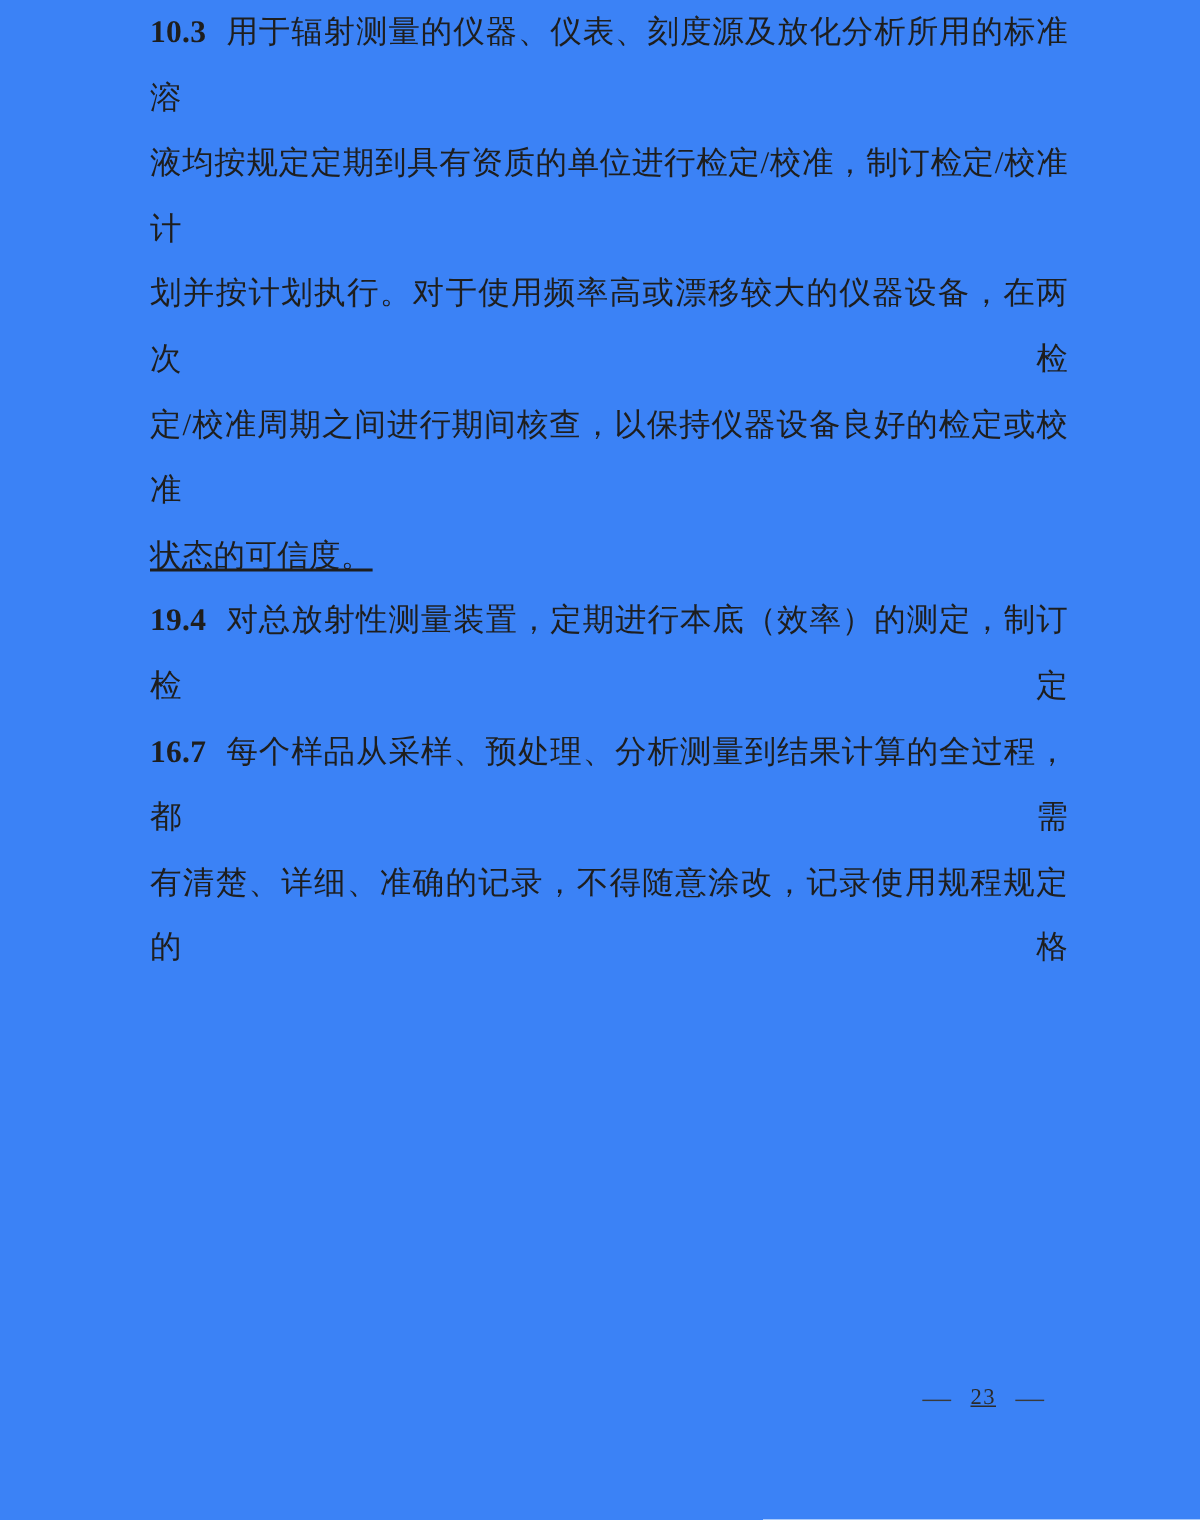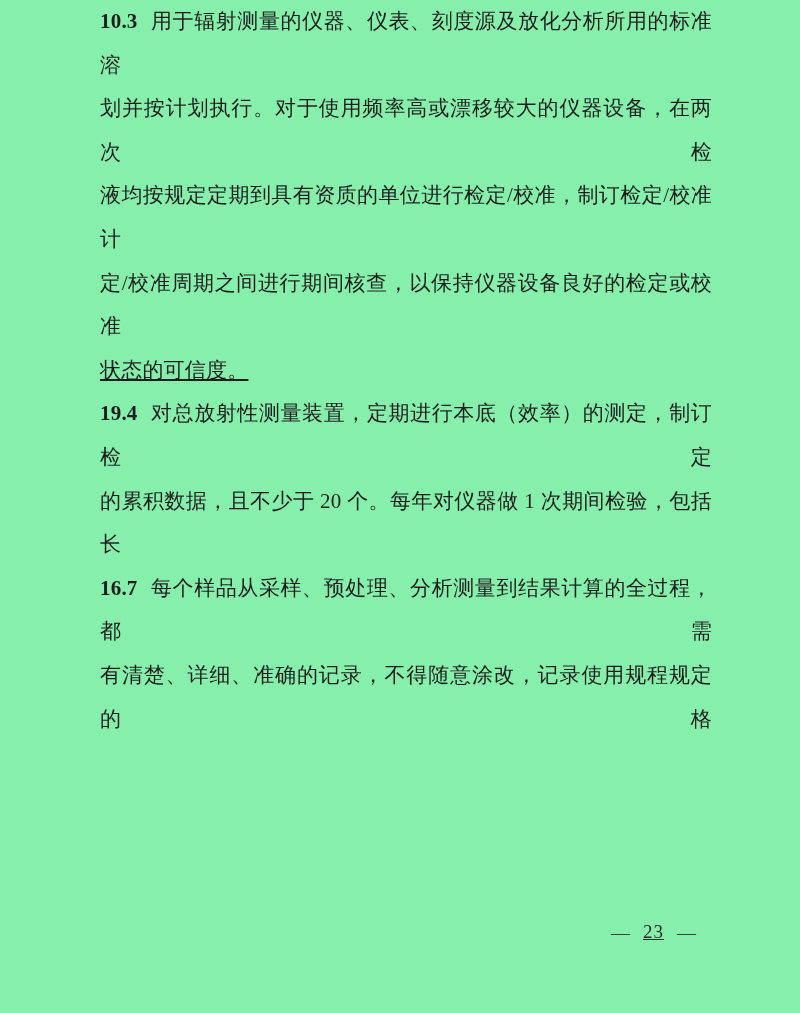--- a/index.html
+++ b/index.html
@@ -7,21 +7,21 @@
     width: 800px;
     height: 1013px;
     background: #ffffff;
     font-family: "Liberation Serif", serif;
     overflow: hidden;
   }
   .page {
     position: relative;
     width: 800px;
     height: 1013px;
-    background: #86efac;
+    background: #3b82f6;
   }
   .text-block {
     position: absolute;
     left: 100px;
     top: 0;
     width: 612px;
   }
   .line {
     font-size: 21px;
     line-height: 43.6px;
@@ -46,38 +46,37 @@
     gap: 13px;
     color: #2a2a2a;
     font-family: "Liberation Serif", serif;
   }
   .footer .dash {
     font-size: 19px;
     line-height: 19px;
     color: #3a3a3a;
   }
   .footer .pagenum {
-    font-size: 19px;
+    font-size: 15px;
     line-height: 22px;
     letter-spacing: 1px;
     text-decoration: underline;
   }
 </style>
 </head>
 <body>
 
 <div class="page">
   <div class="text-block">
     <div class="line fill"><span class="sec-num">10.3</span><span>用于辐射测量的仪器、仪表、刻度源及放化分析所用的标准溶</span></div>
+    <div class="line fill"><span class="sec-num"></span><span>液均按规定定期到具有资质的单位进行检定/校准，制订检定/校准计</span></div>
     <div class="line fill"><span class="sec-num"></span><span>划并按计划执行。对于使用频率高或漂移较大的仪器设备，在两次检</span></div>
-    <div class="line fill"><span class="sec-num"></span><span>液均按规定定期到具有资质的单位进行检定/校准，制订检定/校准计</span></div>
     <div class="line fill"><span class="sec-num"></span><span>定/校准周期之间进行期间核查，以保持仪器设备良好的检定或校准</span></div>
     <div class="line end"><span class="sec-num"></span><span>状态的可信度。</span></div>
     <div class="line fill"><span class="sec-num">19.4</span><span>对总放射性测量装置，定期进行本底（效率）的测定，制订检定</span></div>
-    <div class="line fill"><span class="sec-num"></span><span>的累积数据，且不少于 20 个。每年对仪器做 1 次期间检验，包括长</span></div>
     <div class="line fill"><span class="sec-num">16.7</span><span>每个样品从采样、预处理、分析测量到结果计算的全过程，都需</span></div>
     <div class="line fill"><span class="sec-num"></span><span>有清楚、详细、准确的记录，不得随意涂改，记录使用规程规定的格</span></div>
 
   </div>
 
   <div class="footer">
     <span class="dash">—</span>
     <span class="pagenum">23</span>
     <span class="dash">—</span>
   </div>

